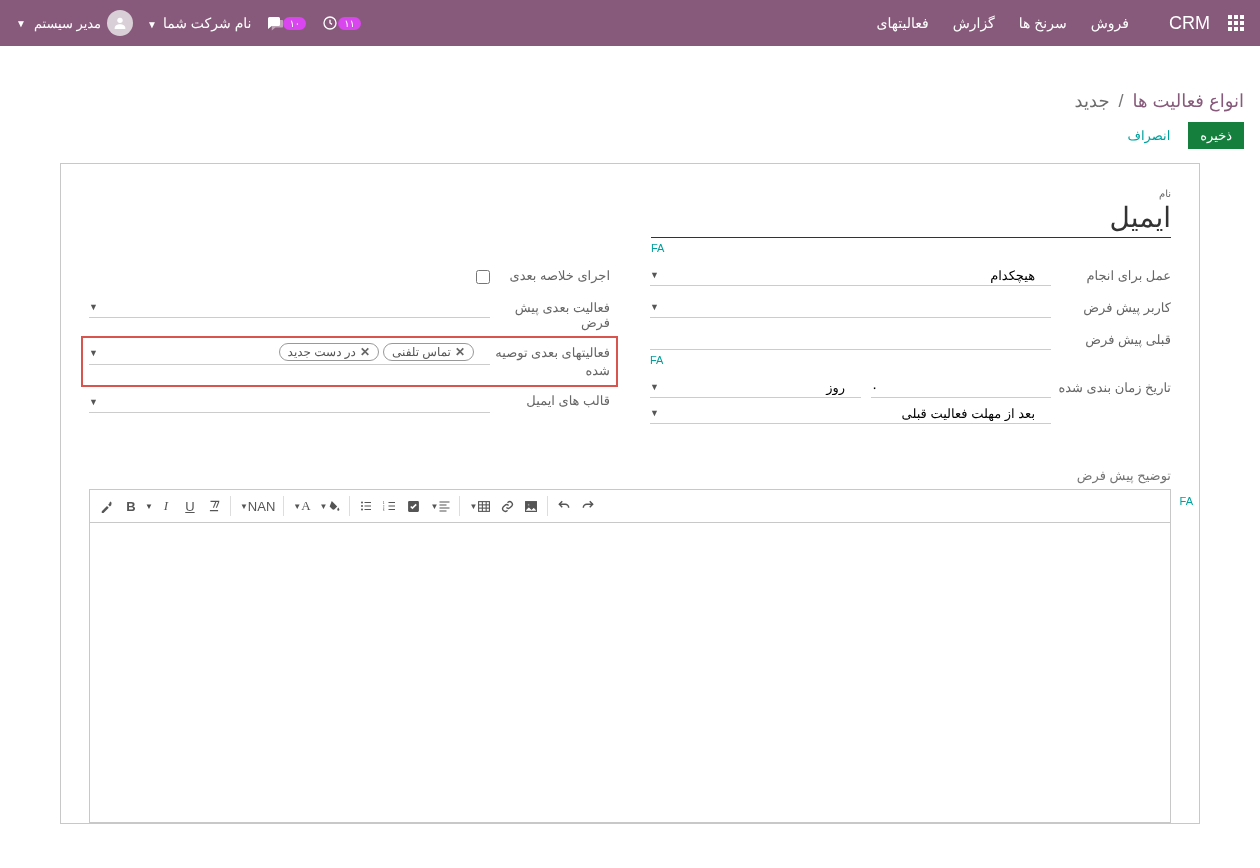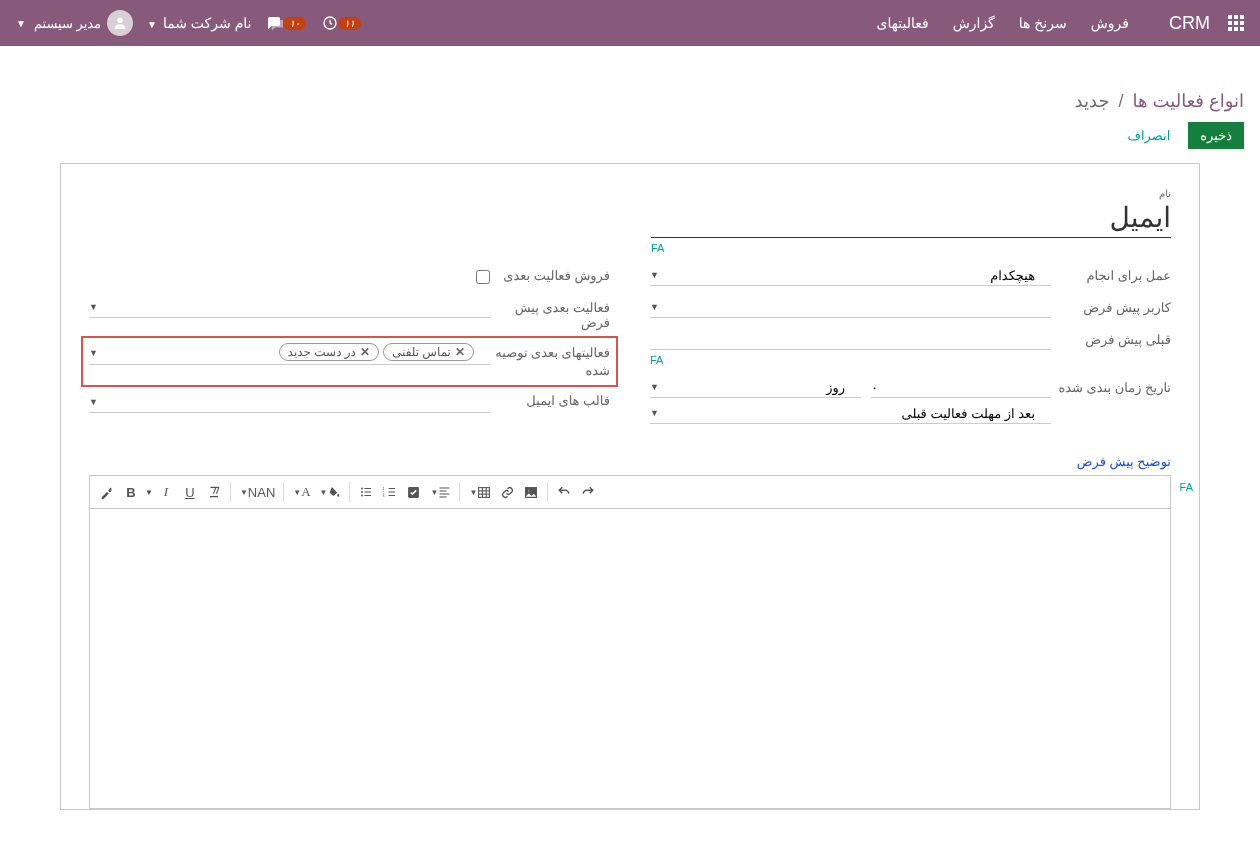--- a/index.html
+++ b/index.html
@@ -7,21 +7,21 @@
 .navbar{background:#875a7b;height:46px;display:flex;align-items:center;padding:0 16px;color:#fff;}
 .nav-left{display:flex;align-items:center;gap:0;}
 .nav-icon{width:16px;height:16px;display:inline-block;cursor:pointer;margin-left:18px;}
 .apps-grid{display:grid;grid-template-columns:repeat(3,4px);grid-template-rows:repeat(3,4px);gap:2px;}
 .apps-grid span{background:#fff;width:4px;height:4px;}
 .brand{font-size:18px;font-weight:400;margin-left:28px;cursor:pointer;}
 .nav-menu{display:flex;gap:0;}
 .nav-menu a{color:#fff;text-decoration:none;padding:0 12px;font-size:14px;cursor:pointer;}
 .nav-right{margin-right:auto;display:flex;align-items:center;gap:14px;}
 .badge-wrap{position:relative;display:flex;align-items:center;cursor:pointer;}
-.badge-bubble{background:#c2410c;color:#fff;font-size:10px;border-radius:10px;padding:1px 6px;margin-right:2px;font-style:italic;}
+.badge-bubble{background:#d946ef;color:#fff;font-size:10px;border-radius:10px;padding:1px 6px;margin-right:2px;}
 .speech-icon{width:18px;height:18px;}
 .clock-icon{width:16px;height:16px;}
 .company-name{font-size:14px;cursor:pointer;}
 .dropdown-caret{font-size:10px;margin-right:2px;}
 .user-wrap{display:flex;align-items:center;gap:6px;cursor:pointer;}
 .avatar{width:26px;height:26px;border-radius:50%;background:#d9d0d7;display:flex;align-items:center;justify-content:center;}
 .avatar svg{width:16px;height:16px;fill:#fff;}
 .control-panel{padding:12px 16px 10px;margin-top:32px;}
 .breadcrumb{font-size:18px;color:#7a6b78;margin-bottom:10px;}
 .breadcrumb .bc-link{color:#875a7b;cursor:pointer;}
@@ -48,21 +48,21 @@
 .txt{width:100%;border:none;border-bottom:1px solid #ccc;padding:2px 0;font-family:inherit;font-size:13px;background:transparent;}
 .fa-under{position:absolute;left:0;color:#00a09d;font-size:11px;bottom:-16px;cursor:pointer;}
 .chk{width:14px;height:14px;cursor:pointer;margin-top:4px;}
 .highlighted{border:2px solid #d9534f;padding:4px 6px 6px !important;margin:-2px -8px 4px !important;}
 .tags-field{border-bottom:1px solid #ccc;padding:1px 16px 3px 0;min-height:22px;display:flex;flex-wrap:wrap;gap:4px;align-items:center;}
 .tag{display:inline-flex;align-items:center;border:1px solid #999;border-radius:11px;padding:1px 8px;font-size:12px;color:#555;gap:4px;}
 .tag .x{font-weight:bold;cursor:pointer;color:#666;}
 .sched-row{display:flex;gap:0;align-items:center;}
 .sched-num{width:180px;border:none;border-bottom:1px solid #ccc;padding:2px 0;text-align:left;font-family:inherit;direction:ltr;}
 .sched-num::-webkit-inner-spin-button{opacity:0;}
-.desc-label{font-size:13px;color:#1d4ed8;margin-top:22px;margin-bottom:6px;}
+.desc-label{font-size:13px;color:#737373;margin-top:36px;margin-bottom:6px;}
 .editor-wrapper{position:relative;margin-bottom:0;}
 .editor-wrapper .fa-lang{left:auto;right:-22px;top:6px;position:absolute;}
 .toolbar{border:1px solid #c8c8c8;background:#fff;display:flex;flex-direction:row-reverse;align-items:center;height:34px;padding:0 6px;gap:2px;}
 .tb-btn{min-width:22px;height:26px;display:flex;align-items:center;justify-content:center;cursor:pointer;color:#555;font-size:13px;border:none;background:transparent;font-family:inherit;padding:0 3px;}
 .tb-sep{width:1px;height:20px;background:#ddd;margin:0 3px;}
 .tb-caret{font-size:8px;margin-left:1px;}
 .editor-area{border:1px solid #c8c8c8;border-top:none;min-height:300px;background:#fff;}
 </style>
 </head>
 <body>
@@ -182,21 +182,21 @@
           <div style="position:relative;margin-top:6px;">
             <input class="m2o" value="بعد از مهلت فعالیت قبلی" style="">
             <span class="m2o-caret">▼</span>
           </div>
         </div>
       </div>
     </div>
 
     <div class="col">
       <div class="form-row">
-        <div class="lbl">فروش فعالیت بعدی</div>
+        <div class="lbl">اجرای خلاصه بعدی</div>
         <div class="fld"><input type="checkbox" class="chk" style=""></div>
       </div>
       <div class="form-row">
         <div class="lbl">فعالیت بعدی پیش فرض</div>
         <div class="fld">
           <input class="m2o" style="">
           <span class="m2o-caret">▼</span>
         </div>
       </div>
       <div class="form-row highlighted">

